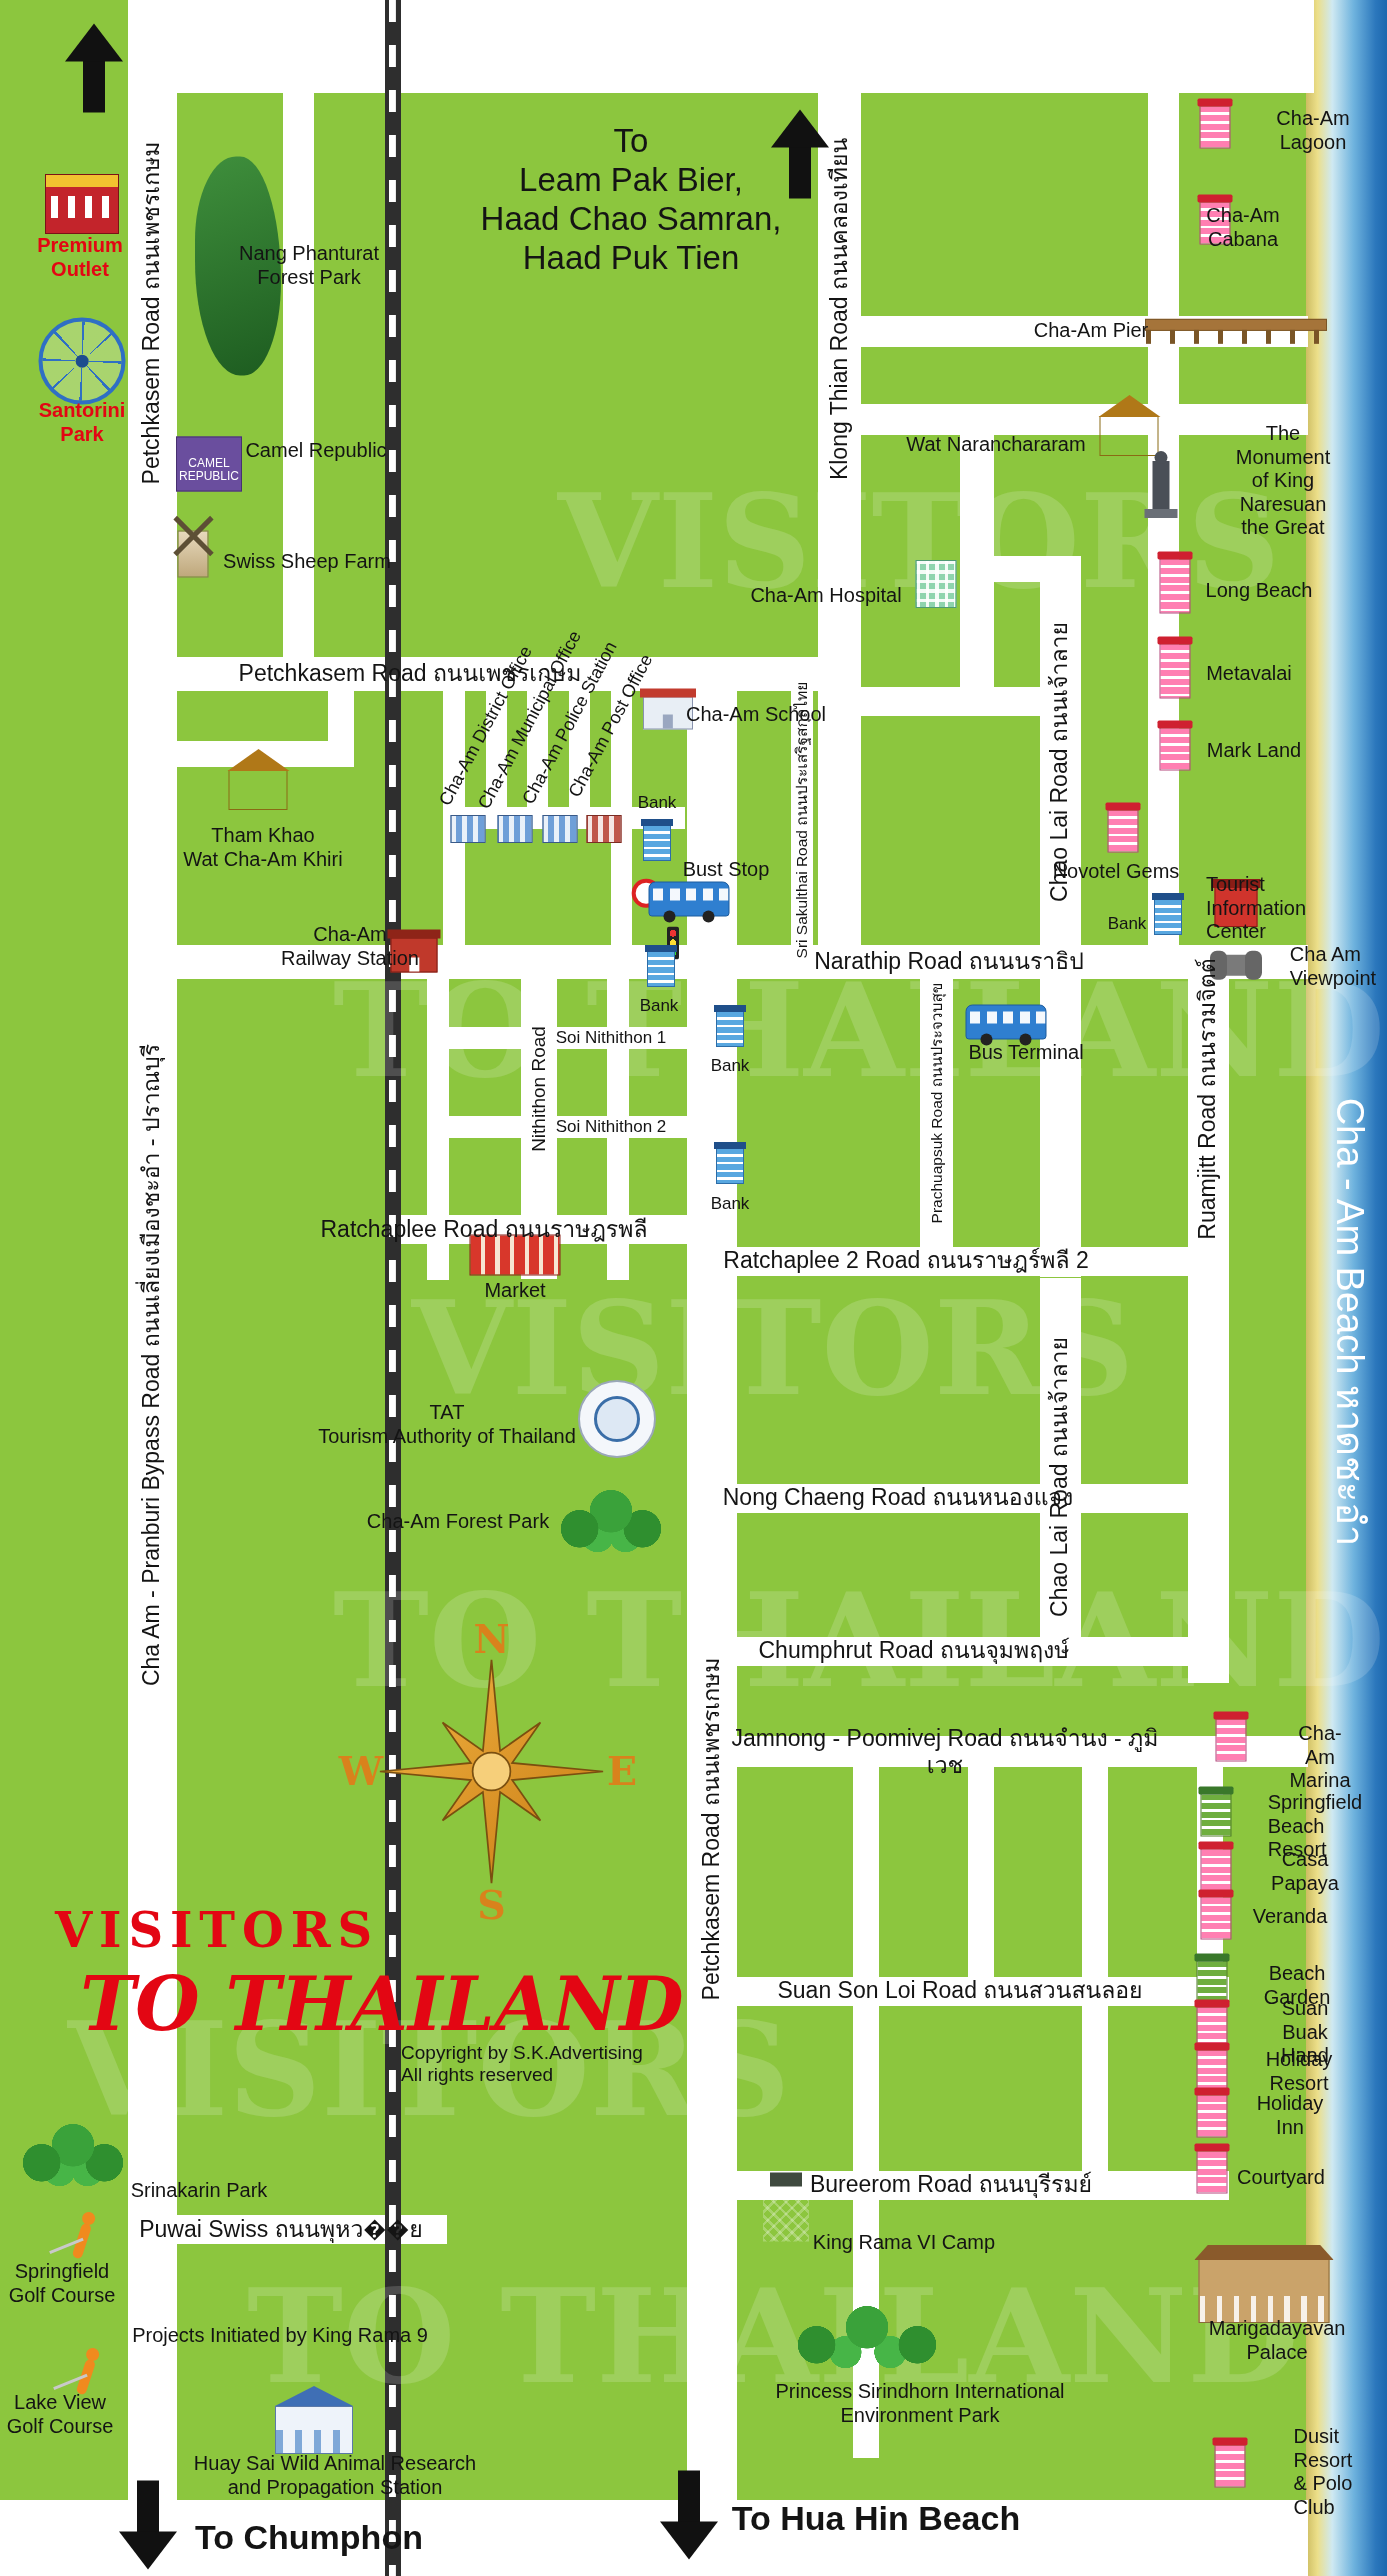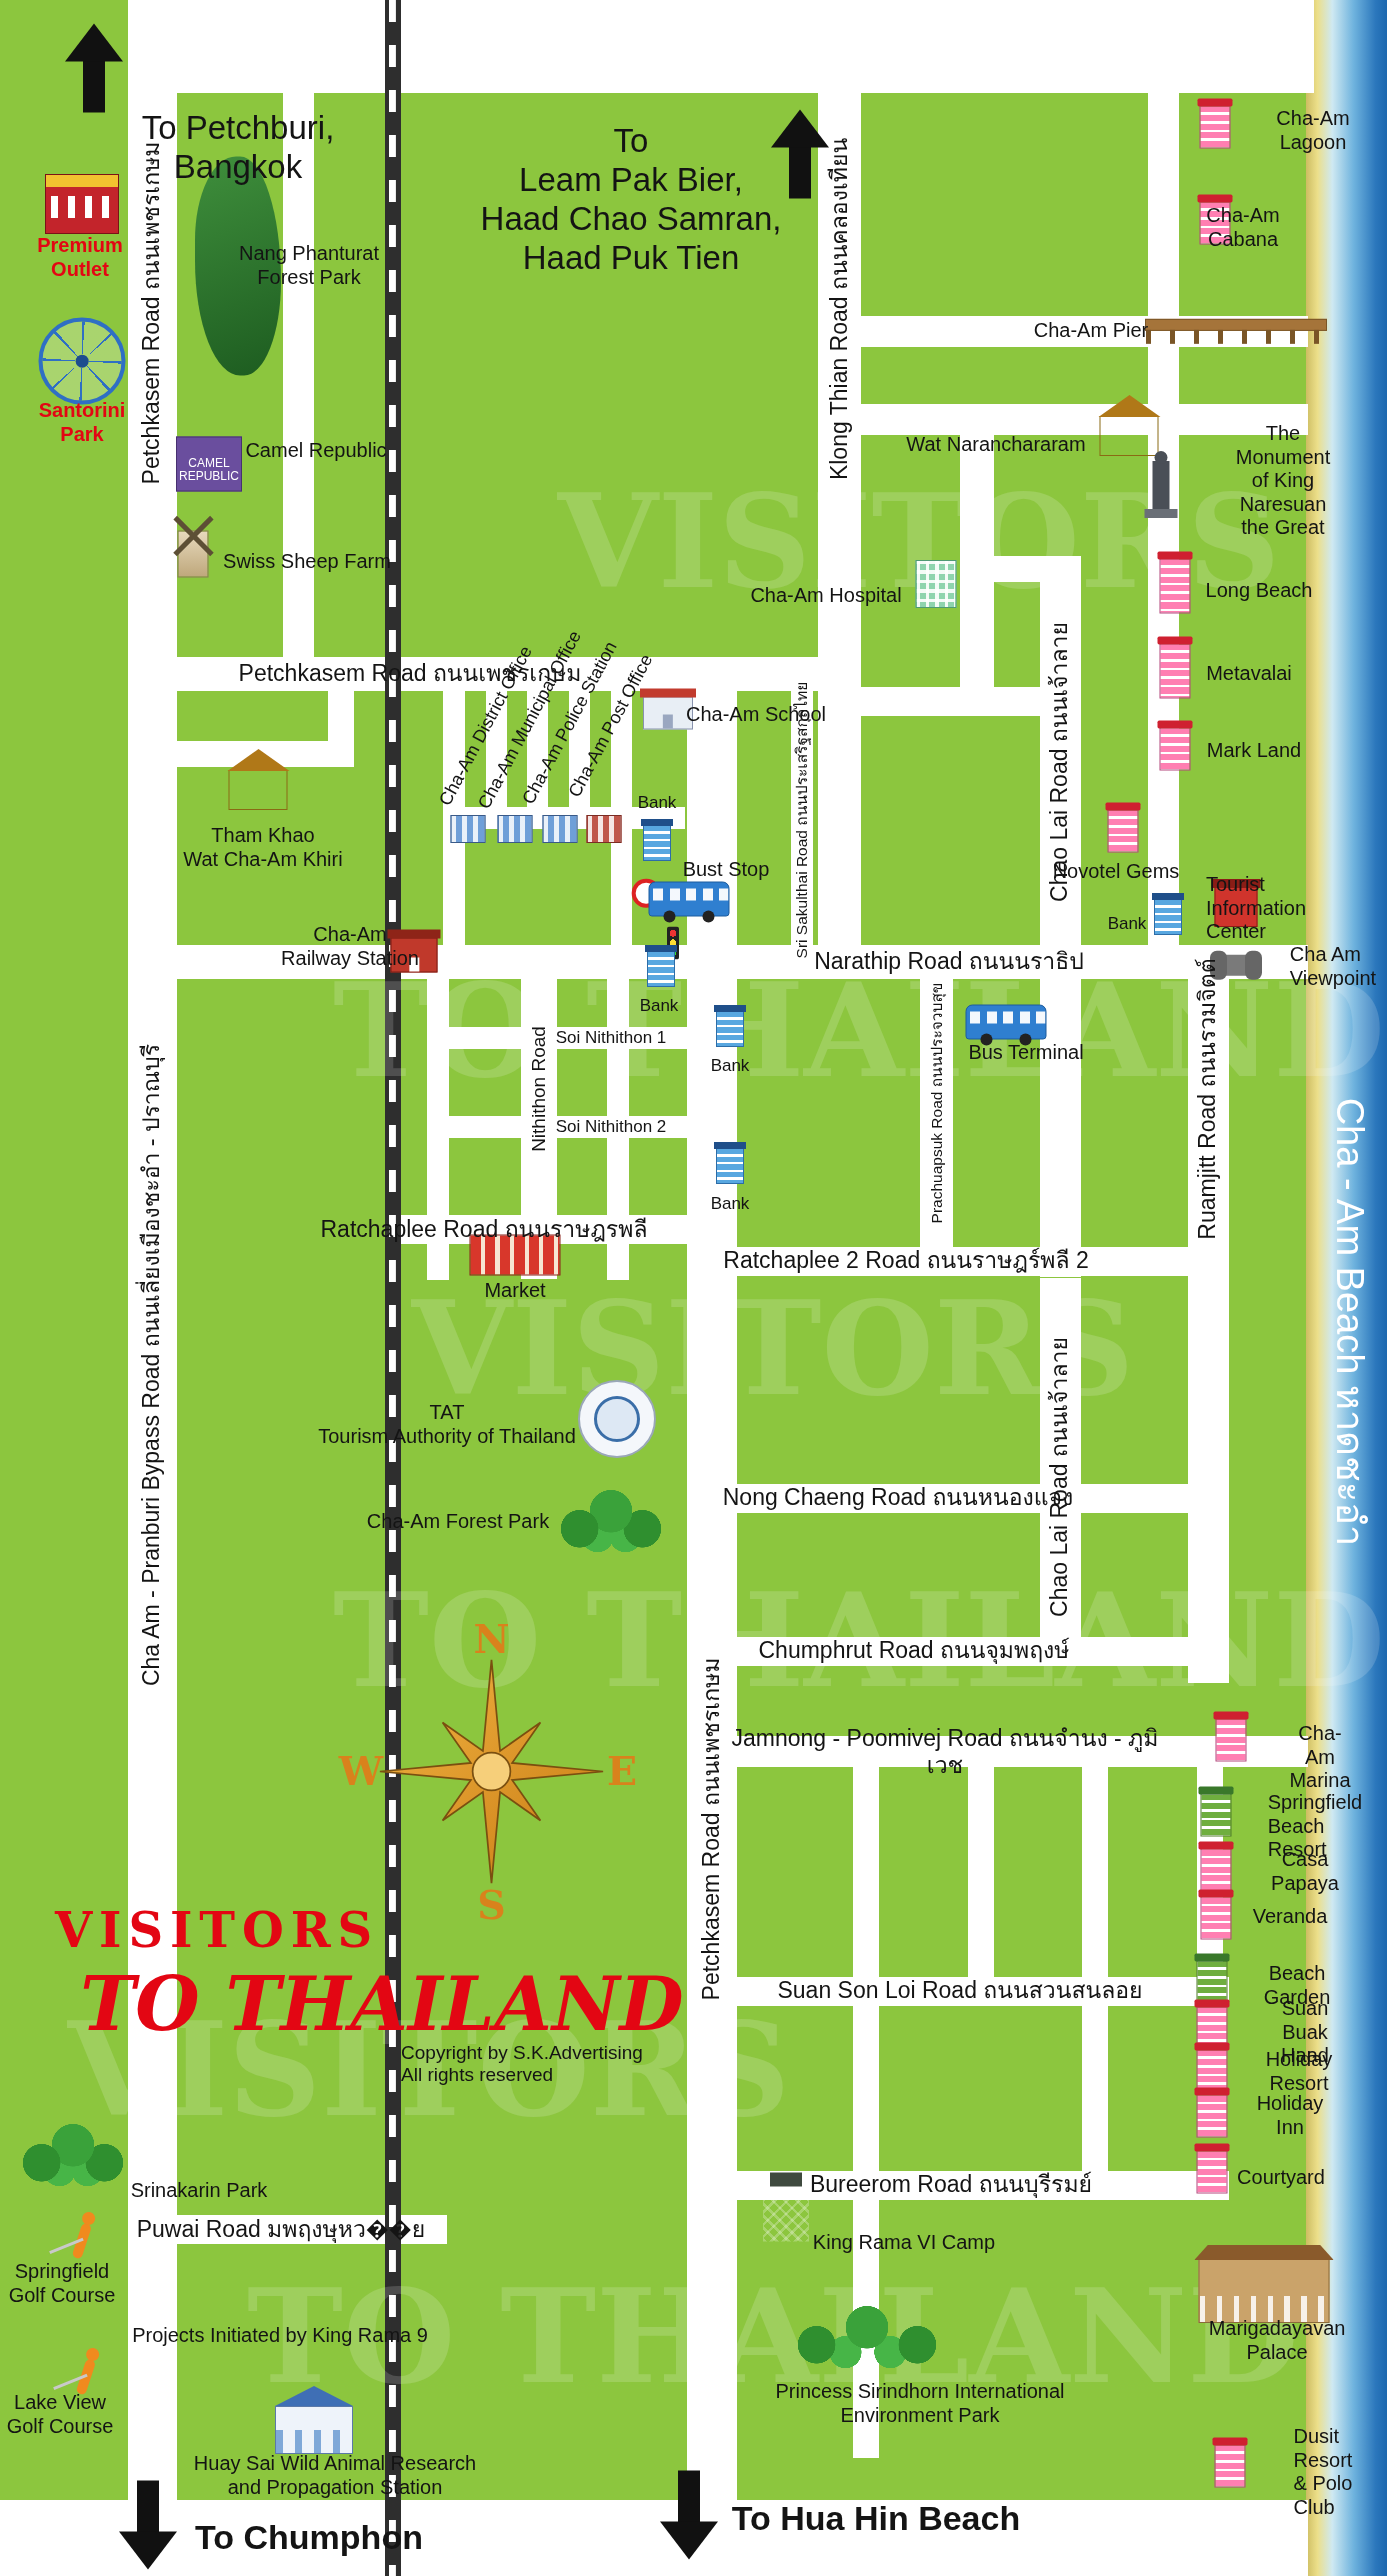--- a/index.html
+++ b/index.html
@@ -269,22 +269,20 @@
     <div class="ic resort" style="left: 1212px; top: 2116px;"></div>
     <div class="ic resort" style="left: 1212px; top: 2172px;"></div>
     <div class="ic trees" style="left: 73px; top: 2154px;"></div>
     <div class="ic golfer" style="left: 82px; top: 2241px;"></div>
     <div class="ic tower" style="left: 786px; top: 2214px;"></div>
     <div class="ic palace" style="left: 1264px; top: 2291px;"></div>
     <div class="ic golfer" style="left: 86px; top: 2377px;"></div>
     <div class="ic trees wide" style="left: 867px; top: 2336px;"></div>
     <div class="ic house" style="left: 314px; top: 2430px;"></div>
     <div class="ic resort" style="left: 1230px; top: 2466px;"></div>
-    <div class="lbl nav" style="left: 238px; top: 148px;">To Petchburi,
-Bangkok</div>
     <div class="lbl nav" style="left: 631px; top: 200px;">To
 Leam Pak Bier,
 Haad Chao Samran,
 Haad Puk Tien</div>
     <div class="lbl navb" style="left: 309px; top: 2537px;">To Chumphon</div>
     <div class="lbl navb" style="left: 876px; top: 2518px;">To Hua Hin Beach</div>
     <div class="lbl red" style="left: 80px; top: 258px;">Premium
 Outlet</div>
     <div class="lbl red" style="left: 82px; top: 423px;">Santorini
 Park</div>
@@ -355,21 +353,21 @@
     <div class="lbl" style="left: 1305px; top: 1872px;">Casa Papaya</div>
     <div class="lbl" style="left: 1290px; top: 1917px;">Veranda</div>
     <div class="lbl rd" style="left: 960px; top: 1991px;">Suan Son Loi Road ถนนสวนสนลอย</div>
     <div class="lbl" style="left: 1297px; top: 1986px;">Beach Garden</div>
     <div class="lbl" style="left: 1305px; top: 2032px;">Suan Buak Haad</div>
     <div class="lbl" style="left: 1299px; top: 2072px;">Holiday Resort</div>
     <div class="lbl" style="left: 1290px; top: 2116px;">Holiday Inn</div>
     <div class="lbl rd" style="left: 951px; top: 2185px;">Bureerom Road ถนนบุรีรมย์</div>
     <div class="lbl" style="left: 1281px; top: 2178px;">Courtyard</div>
     <div class="lbl" style="left: 199px; top: 2191px;">Srinakarin Park</div>
-    <div class="lbl rd" style="left: 281px; top: 2230px;">Puwai Road มพฤงษุหว��ย</div>
+    <div class="lbl rd" style="left: 281px; top: 2230px;">Puwai Swiss ถนนพุหว��ย</div>
     <div class="lbl" style="left: 904px; top: 2243px;">King Rama VI Camp</div>
     <div class="lbl" style="left: 62px; top: 2284px;">Springfield
 Golf Course</div>
     <div class="lbl" style="left: 280px; top: 2336px;">Projects Initiated by King Rama 9</div>
     <div class="lbl" style="left: 1277px; top: 2341px;">Marigadayavan Palace</div>
     <div class="lbl" style="left: 60px; top: 2415px;">Lake View
 Golf Course</div>
     <div class="lbl" style="left: 920px; top: 2404px;">Princess Sirindhorn International
 Environment Park</div>
     <div class="lbl" style="left: 335px; top: 2476px;">Huay Sai Wild Animal Research

